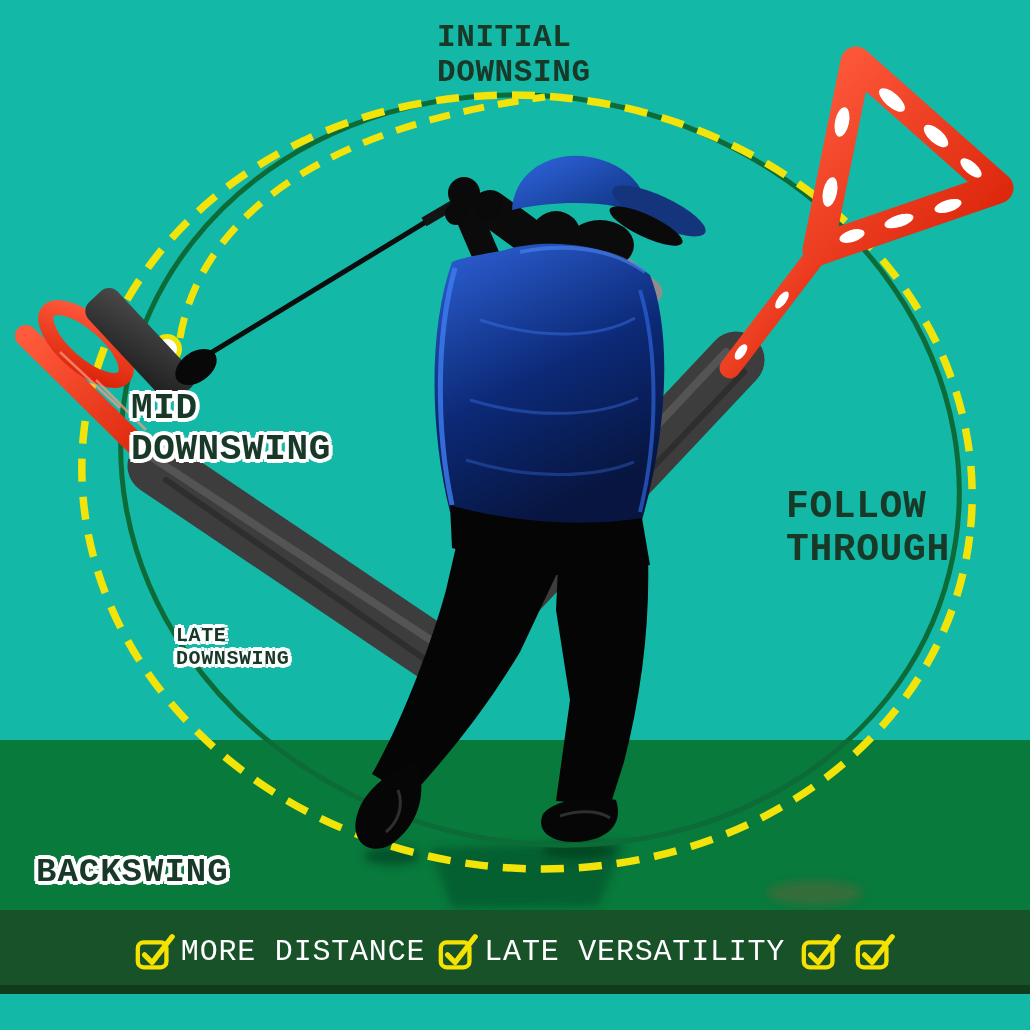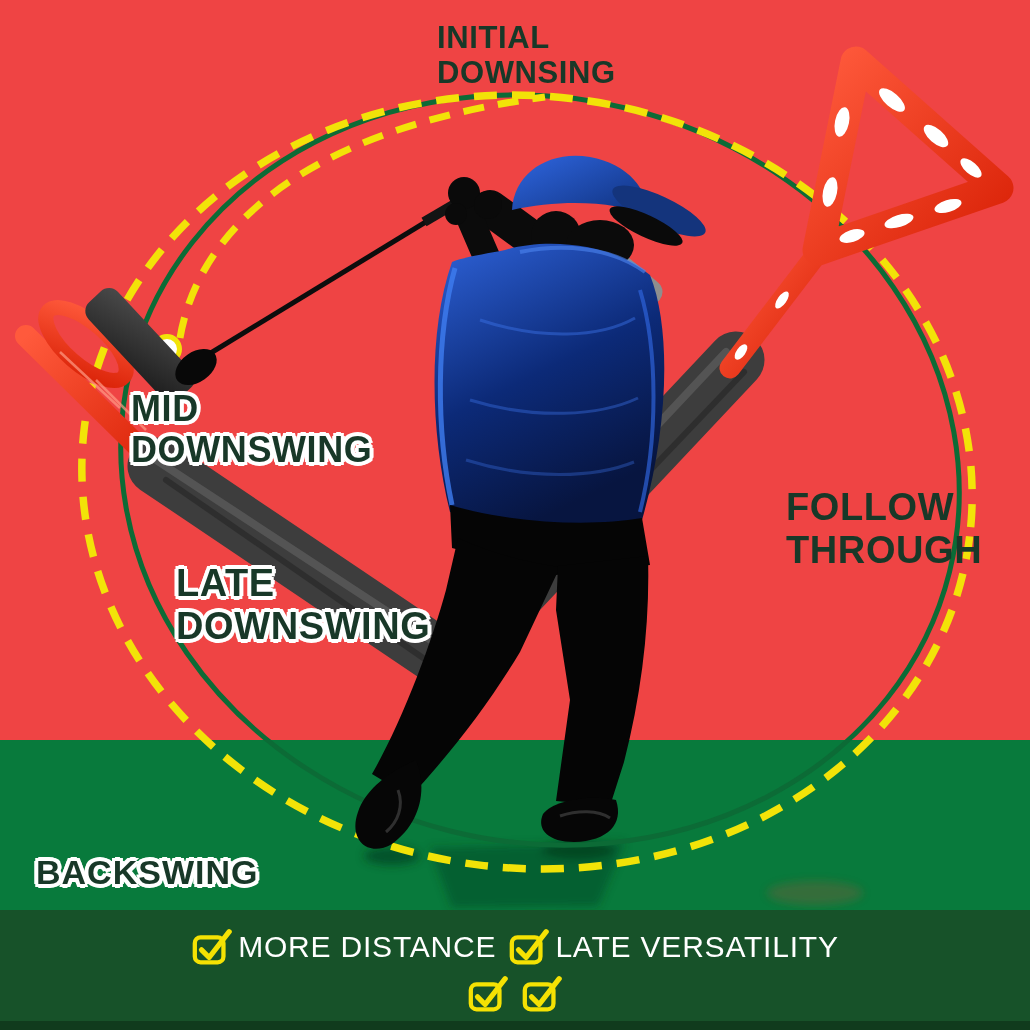--- a/index.html
+++ b/index.html
@@ -1,41 +1,41 @@
 <!DOCTYPE html>
 <html style="--label-green: #183828; --grass-green: #087a3c; --footer-green: #175229; --dash-yellow: #f2e308; --arc-green: #0c6b36; --trainer-red: #e8290f; --trainer-red-light: #ff5a3c; --tube-gray: #3d3d3d; --shirt-blue: #1f4fc0; --benefit-text: #ffffff; --check-yellow: #f5e203;"><head>
 <meta charset="utf-8">
 <style>
   html,body{margin:0;padding:0;background:#e8e8e8;}
   #stage{
     position:relative;width:1030px;height:1030px;margin:0 auto;
-    background:#ef4444;overflow:hidden;
-    font-family:Liberation Sans, sans-serif;
+    background:#14b8a6;overflow:hidden;
+    font-family:Liberation Mono, monospace;
   }
   #scene-svg{position:absolute;left:0;top:0;width:1030px;height:1030px;display:block;}
 
   .label{
     position:absolute;font-weight:700;color:var(--label-green,#183828);
     white-space:pre-line;line-height:1.13;letter-spacing:.6px;z-index:30;
   }
   .outline-w{
     text-shadow:
       -3px -3px 0 #fff, 3px -3px 0 #fff, -3px 3px 0 #fff, 3px 3px 0 #fff,
       -4px 0 0 #fff, 4px 0 0 #fff, 0 -4px 0 #fff, 0 4px 0 #fff;
   }
   #label-initial{left:437px;top:20px;font-size:31px;}
   #label-mid{left:131px;top:389px;font-size:36px;}
   #label-follow{left:786px;top:486px;font-size:38px;}
-  #label-late{left:176px;top:562px;font-size:38px;}
+  #label-late{left:176px;top:625px;font-size:20px;}
   #label-back{left:36px;top:822px;font-size:34px;letter-spacing:1px;margin-top:31px;}
 
   #footer{
-    position:absolute;left:0;top:910px;width:1030px;height:120px;
+    position:absolute;left:0;top:910px;width:1030px;height:84px;
     background:var(--footer-green,#175229);z-index:40;
-    display:flex;flex-direction:column;justify-content:center;gap:7px;
+    display:flex;justify-content:center;gap:7px;
   }
   #footer:after{
     content:"";position:absolute;left:0;bottom:0;width:100%;height:9px;
     background:rgba(0,0,0,.28);
   }
   .benefit-row{
     display:flex;justify-content:center;align-items:center;gap:12px;
     padding:0 4px;
   }
   .benefit-item{display:flex;align-items:center;gap:5px;}

